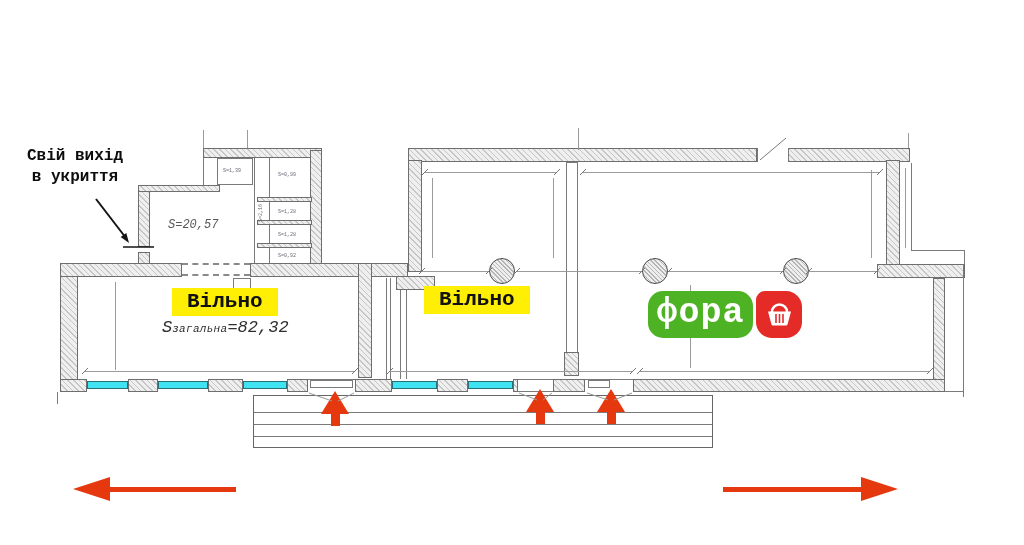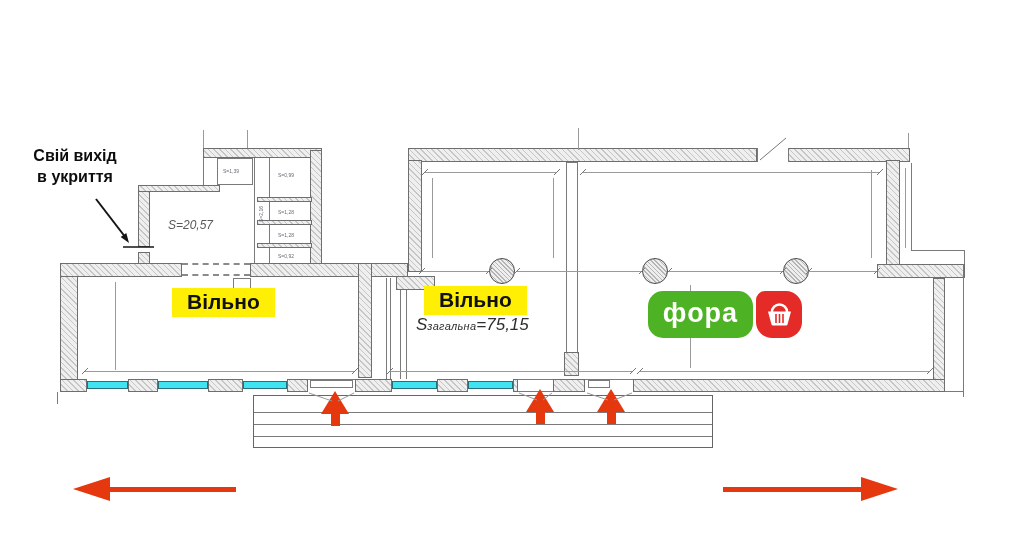--- a/index.html
+++ b/index.html
@@ -1,17 +1,17 @@
 <!DOCTYPE html>
 <html><head>
 <meta charset="utf-8">
 <style>
   html,body{margin:0;padding:0;background:#fff;}
   .canvas{position:relative;width:980px;height:545px;background:#fff;overflow:hidden;
-          font-family:Liberation Sans, sans-serif;}
+          font-family:Liberation Mono, monospace;}
   
   .wall{position:absolute;box-sizing:border-box;border:1px solid #6e6e6e;
         background:repeating-linear-gradient(45deg,#c6c6c6 0,#c6c6c6 1px,#efefef 1px,#efefef 4px);}
   .wall-thin{position:absolute;box-sizing:border-box;border:1px solid #7a7a7a;background:#fff;}
   .line{position:absolute;background:#7a7a7a;}
   .dim{position:absolute;background:#9a9a9a;}
   .window{position:absolute;background:#40e3f2;border:1px solid #2a6f77;box-sizing:border-box;}
   .dash-h{position:absolute;border-top:2px dashed #8a8a8a;}
   .col{position:absolute;width:26px;height:26px;border-radius:50%;box-sizing:border-box;border:1.5px solid #4a4a4a;
        background:repeating-linear-gradient(45deg,#b5b5b5 0,#b5b5b5 1px,#eee 1px,#eee 3px);}
@@ -34,21 +34,21 @@
   .area-label{position:absolute;font-style:italic;color:#2e2e2e;font-size:17px;white-space:nowrap;}
   .area-label .sub{font-size:11px;letter-spacing:.3px;}
   .room-label{position:absolute;font-style:italic;color:#585858;font-size:12px;white-space:nowrap;}
   .tiny{position:absolute;font-size:5px;color:#6a6a78;white-space:nowrap;}
   .tiny.vert{transform:rotate(-90deg);transform-origin:left top;}
   .facade-title{position:absolute;left:270px;top:472px;width:480px;text-align:center;
                 font-weight:bold;font-size:21px;color:#0d0d0d;}
   
   .logo-green{position:absolute;left:648px;top:291px;width:105px;height:47px;background:#4eb324;
               border-radius:15px;display:flex;align-items:center;justify-content:center;}
-  .logo-green span{color:#fff;font-weight:bold;font-size:27px;letter-spacing:1px;padding-bottom:3px;}
+  .logo-green span{color:#fff;font-weight:bold;font-size:35px;letter-spacing:1px;padding-bottom:3px;}
   .logo-red{position:absolute;left:756px;top:291px;width:46px;height:47px;background:#e42b28;
             border-radius:9px 16px 16px 16px;display:flex;align-items:center;justify-content:center;}
   .svg-overlay{position:absolute;left:0;top:0;pointer-events:none;}
 </style>
 </head>
 <body>
 
 <div class="canvas">
 
   <div class="wall" style="left:203px;top:148px;width:119px;height:10px;"></div>
@@ -168,25 +168,25 @@
 
   <div class="room-label" style="left:168px;top:218px;">S=20,57</div>
   <div class="tiny" style="left:223px;top:168px;">S=1,39</div>
   <div class="tiny" style="left:278px;top:172px;">S=0,99</div>
   <div class="tiny" style="left:278px;top:209px;">S=1,28</div>
   <div class="tiny" style="left:278px;top:232px;">S=1,28</div>
   <div class="tiny" style="left:278px;top:253px;">S=0,92</div>
   <div class="tiny vert" style="left:258px;top:222px;">S=2,16</div>
 
   <div class="badge" style="left:172px;top:288px;">Вільно</div>
+  <div class="area-label" style="left:162px;top:318px;">
+    <span>S</span><span class="sub">загальна</span><span>=82,32</span>
+  </div>
 
   <div class="badge" style="left:424px;top:286px;">Вільно</div>
-  <div class="area-label" style="left:416px;top:315px;">
-    <span>S</span><span class="sub">загальна</span><span>=75,15</span>
-  </div>
 
   <div class="logo-green">
     <span>фора</span>
   </div>
   <div class="logo-red">
     <svg width="27" height="25" viewBox="0 0 27 25">
       <path d="M6,10 A7.5,7.5 0 0 1 21,10" fill="none" stroke="#fff" stroke-width="2.6"></path>
       <path d="M2,9.5 L25,9.5 L21.5,22.5 Q21.2,23.5 20,23.5 L7,23.5 Q5.8,23.5 5.5,22.5 Z" fill="#fff"></path>
       <line x1="10" y1="12" x2="10" y2="21" stroke="#e42b28" stroke-width="1.6"></line>
       <line x1="13.5" y1="12" x2="13.5" y2="21" stroke="#e42b28" stroke-width="1.6"></line>

